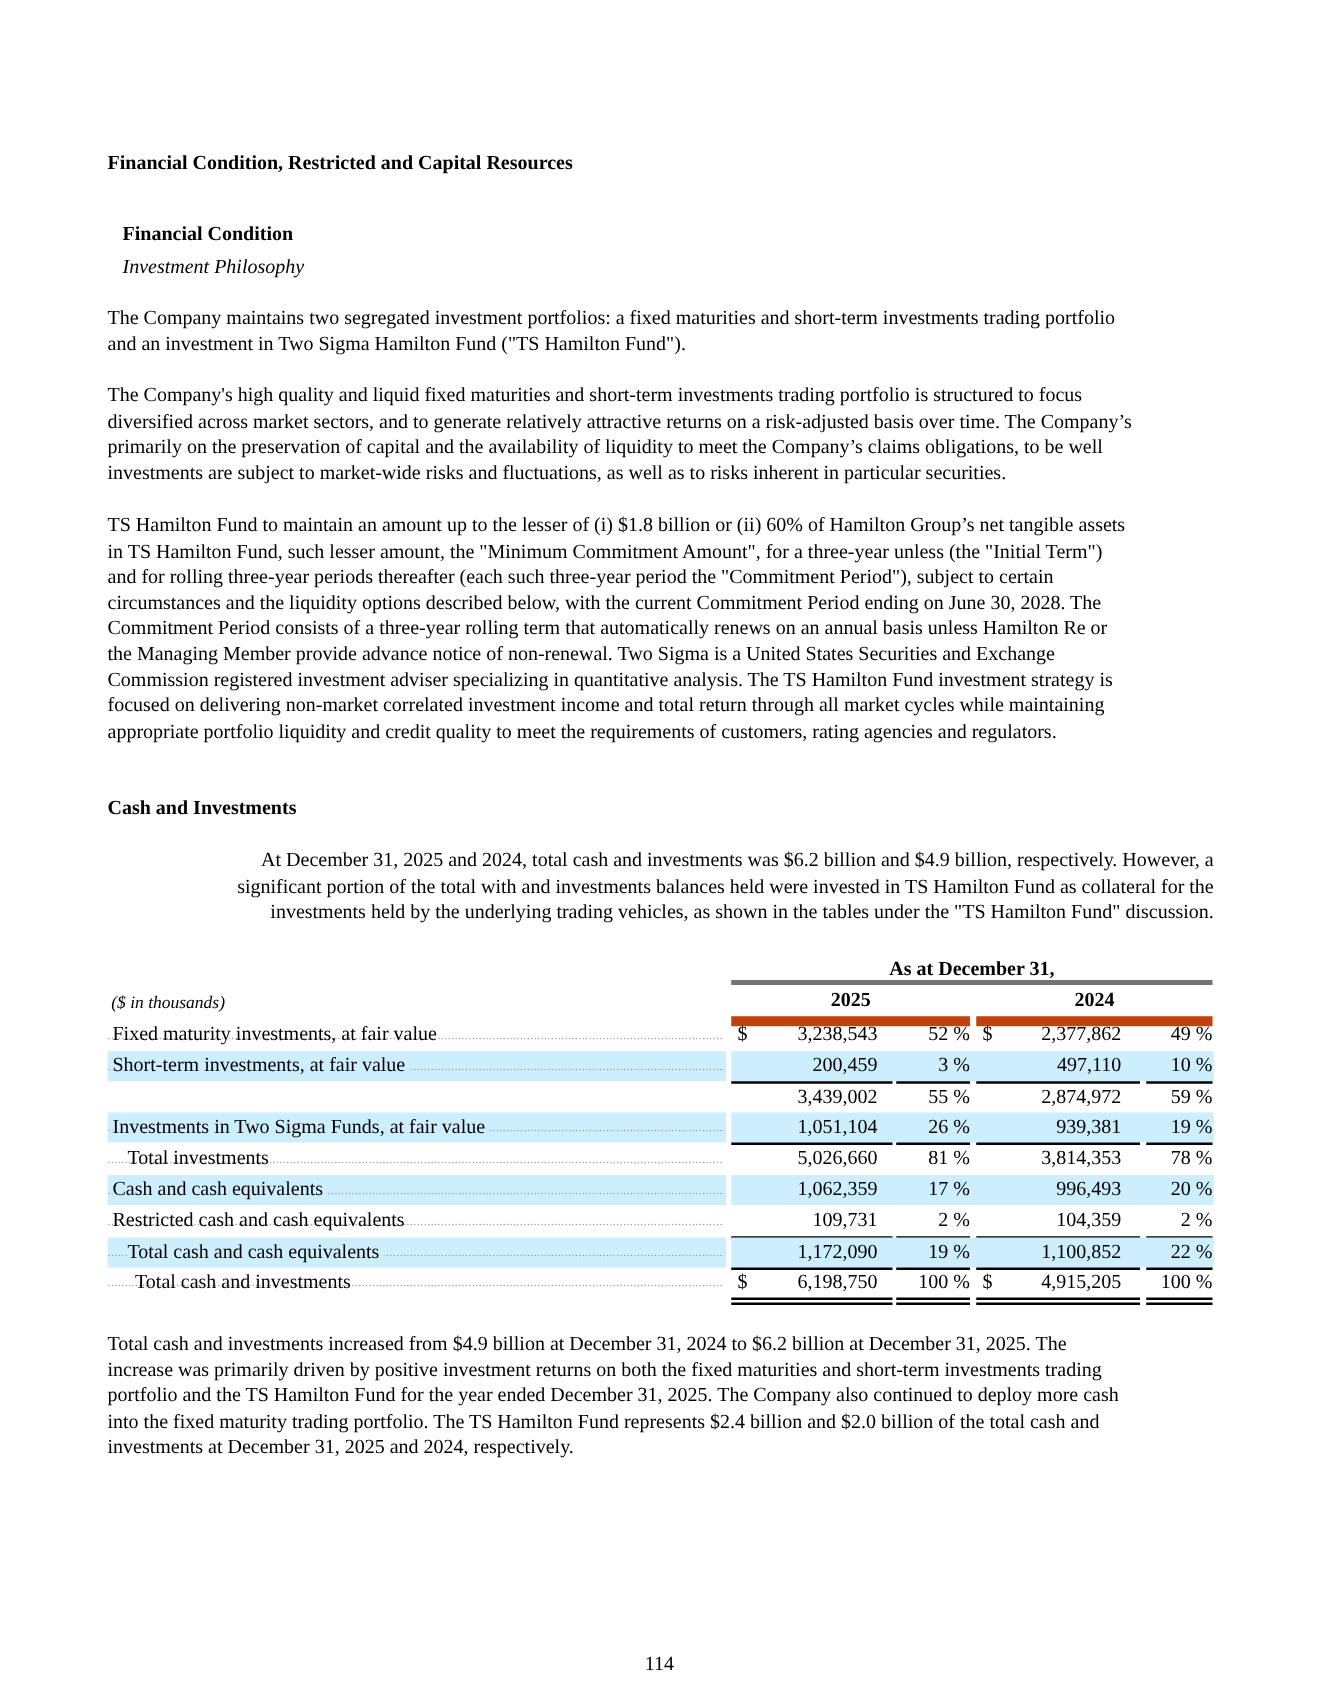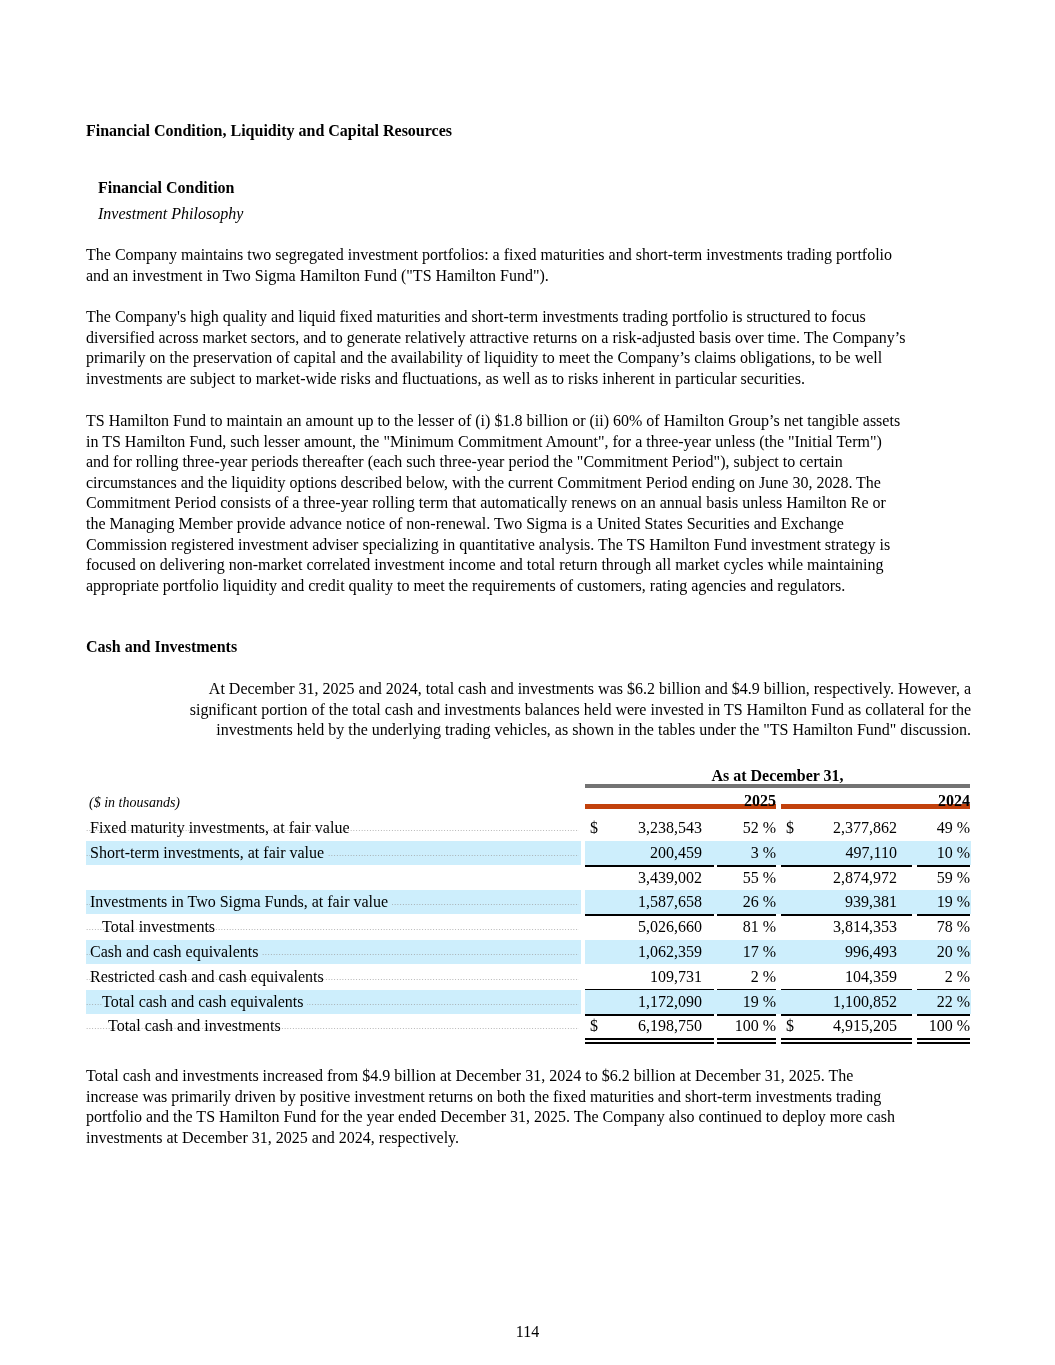--- a/index.html
+++ b/index.html
@@ -11,21 +11,21 @@
   .page { position: absolute; left: 86px; top: 0; width: 885px; }
   .h-bold { font-weight: bold; position: absolute; left: 0; white-space: nowrap; }
   .h-italic { font-style: italic; position: absolute; left: 12px; white-space: nowrap; }
   .para { position: absolute; left: 0; width: 885px; }
   .para .ln { display: block; white-space: nowrap; }
 
   
   .tbl { position: absolute; left: 0; top: 764px; width: 885px; }
   .tbl .abs { position: absolute; white-space: nowrap; }
   .hdr-as { left: 499px; width: 385px; top: 0; height: 24px; text-align: center; font-weight: bold; border-bottom: 4px solid #737373; box-sizing: border-box; line-height: 24px; }
-  .hdr-year { top: 25px; height: 20px; text-align: right; font-weight: bold; border-bottom: 5px solid #c2410c; box-sizing: border-box; line-height: 24px; }
+  .hdr-year { top: 25px; height: 32px; text-align: center; font-weight: bold; border-bottom: 8px solid #c2410c; box-sizing: border-box; line-height: 24px; }
   .hdr-unit { top: 29px; left: 3px; font-style: italic; font-size: 14px; }
 
   .row { position: absolute; left: 0; width: 885px; height: 25px; }
   .row.hl .lbl-cell, .row.hl .bg-strip { background: #cdeefc; }
   .lbl-cell { position: absolute; left: 0; width: 495px; height: 24px; top: 0; overflow: hidden; }
   .lbl-text { position: absolute; top: 2px; white-space: nowrap; background: inherit; padding-right: 4px; }
   .dots { position: absolute; left: 0; right: 2px; top: 2px; overflow: hidden; white-space: nowrap; color: #999; font-size: 9px; letter-spacing: 0.5px; }
   .bg-strip { position: absolute; left: 499px; width: 386px; height: 24px; top: 0; }
   .cell { position: absolute; top: 2px; white-space: nowrap; }
   .dollar { width: 12px; text-align: left; }
@@ -34,21 +34,21 @@
   .uline { position: absolute; height: 2px; background: #000; }
   .dline { position: absolute; height: 6px; border-top: 2px solid #000; border-bottom: 2px solid #000; box-sizing: border-box; }
 
   .pagenum { position: absolute; top: 1322px; left: 0; width: 1055px; text-align: center; }
 </style>
 </head>
 <body>
 
 <div class="page">
 
-  <div class="h-bold" style="top:121px;">Financial Condition, Liquidity and Capital Resources</div>
+  <div class="h-bold" style="top:121px;">Financial Condition, Restricted and Capital Resources</div>
   <div class="h-bold" style="top:178px;margin-left:12px;">Financial Condition</div>
   <div class="h-italic" style="top:204px;">Investment Philosophy</div>
 
   <div class="para" style="top:245px;">
     <span class="ln">The Company maintains two segregated investment portfolios: a fixed maturities and short-term investments trading portfolio</span>
     <span class="ln">and an investment in Two Sigma Hamilton Fund ("TS Hamilton Fund").</span>
   </div>
 
   <div class="para" style="top:307px;">
     <span class="ln">The Company's high quality and liquid fixed maturities and short-term investments trading portfolio is structured to focus</span>
@@ -66,21 +66,21 @@
     <span class="ln">the Managing Member provide advance notice of non-renewal. Two Sigma is a United States Securities and Exchange</span>
     <span class="ln">Commission registered investment adviser specializing in quantitative analysis. The TS Hamilton Fund investment strategy is</span>
     <span class="ln">focused on delivering non-market correlated investment income and total return through all market cycles while maintaining</span>
     <span class="ln">appropriate portfolio liquidity and credit quality to meet the requirements of customers, rating agencies and regulators.</span>
   </div>
 
   <div class="h-bold" style="top:637px;">Cash and Investments</div>
 
   <div class="para" style="top:679px;text-align:right;">
     <span class="ln">At December 31, 2025 and 2024, total cash and investments was $6.2 billion and $4.9 billion, respectively. However, a</span>
-    <span class="ln">significant portion of the total cash and investments balances held were invested in TS Hamilton Fund as collateral for the</span>
+    <span class="ln">significant portion of the total with and investments balances held were invested in TS Hamilton Fund as collateral for the</span>
     <span class="ln">investments held by the underlying trading vehicles, as shown in the tables under the "TS Hamilton Fund" discussion.</span>
   </div>
 
   <div class="tbl">
     <div class="abs hdr-as">As at December 31,</div>
     <div class="abs hdr-unit">($ in thousands)</div>
     <div class="abs hdr-year" style="left:499px;width:191px;">2025</div>
     <div class="abs hdr-year" style="left:695px;width:189px;">2024</div>
 
     <div id="rows">
@@ -126,21 +126,21 @@
           <span class="cell amt" style="left:716px;width:95px">2,874,972</span>
           <span class="cell pct" style="left:822px;width:62px">59 %</span>
         </div>
         <div class="row hl" style="top: 126.4px;">
           <div class="lbl-cell">
             <span class="dots">................................................................................................................................................................................................................................................................................................................................................................................................................</span>
             <span class="lbl-text" style="left:4px">Investments in Two Sigma Funds, at fair value</span>
           </div>
           <div class="bg-strip"></div>
           <span class="cell dollar" style="left:504px"></span>
-          <span class="cell amt" style="left:520px;width:96px">1,587,658</span>
+          <span class="cell amt" style="left:520px;width:96px">1,051,104</span>
           <span class="cell pct" style="left:626px;width:64px">26 %</span>
           <span class="cell dollar" style="left:700px"></span>
           <span class="cell amt" style="left:716px;width:95px">939,381</span>
           <span class="cell pct" style="left:822px;width:62px">19 %</span>
         </div>
         <div class="uline" style="left: 499px; width: 129px; top: 150.4px;"></div>
         <div class="uline" style="left: 631px; width: 59px; top: 150.4px;"></div>
         <div class="uline" style="left: 695px; width: 131px; top: 150.4px;"></div>
         <div class="uline" style="left: 831px; width: 53px; top: 150.4px;"></div>
         <div class="row" style="top: 151.2px;">
@@ -220,17 +220,18 @@
         <div class="dline" style="left: 631px; width: 59px; top: 274.4px;"></div>
         <div class="dline" style="left: 695px; width: 131px; top: 274.4px;"></div>
         <div class="dline" style="left: 831px; width: 53px; top: 274.4px;"></div>
       </div>
   </div>
 
   <div class="para" style="top:1066px;">
     <span class="ln">Total cash and investments increased from $4.9 billion at December 31, 2024 to $6.2 billion at December 31, 2025. The</span>
     <span class="ln">increase was primarily driven by positive investment returns on both the fixed maturities and short-term investments trading</span>
     <span class="ln">portfolio and the TS Hamilton Fund for the year ended December 31, 2025. The Company also continued to deploy more cash</span>
+    <span class="ln">into the fixed maturity trading portfolio. The TS Hamilton Fund represents $2.4 billion and $2.0 billion of the total cash and</span>
     <span class="ln">investments at December 31, 2025 and 2024, respectively.</span>
   </div>
 </div>
 
 <div class="pagenum">114</div>
 
 </body></html>

